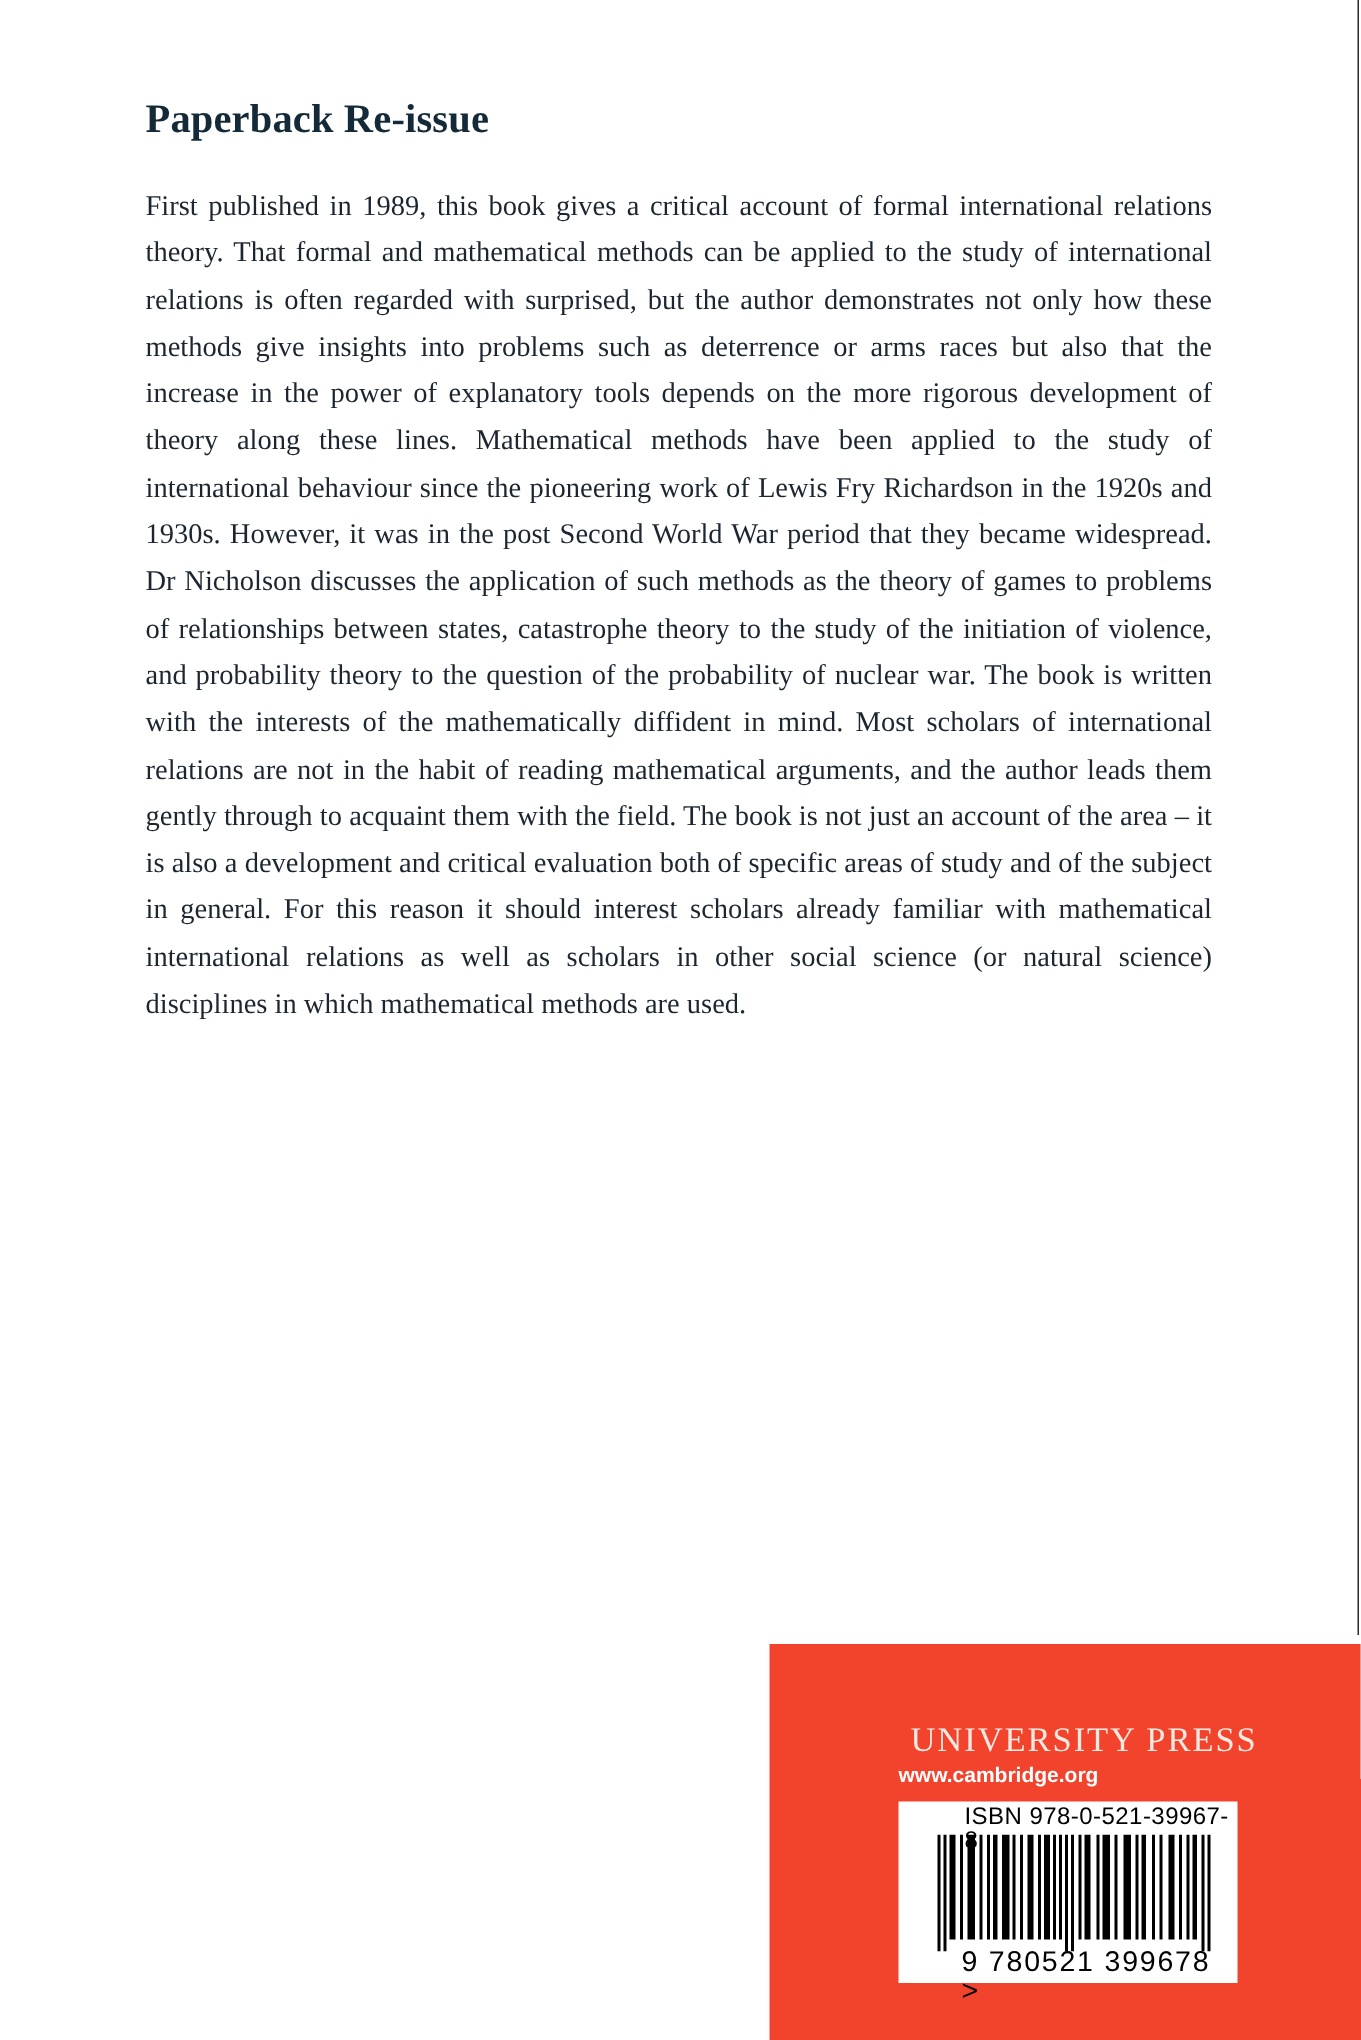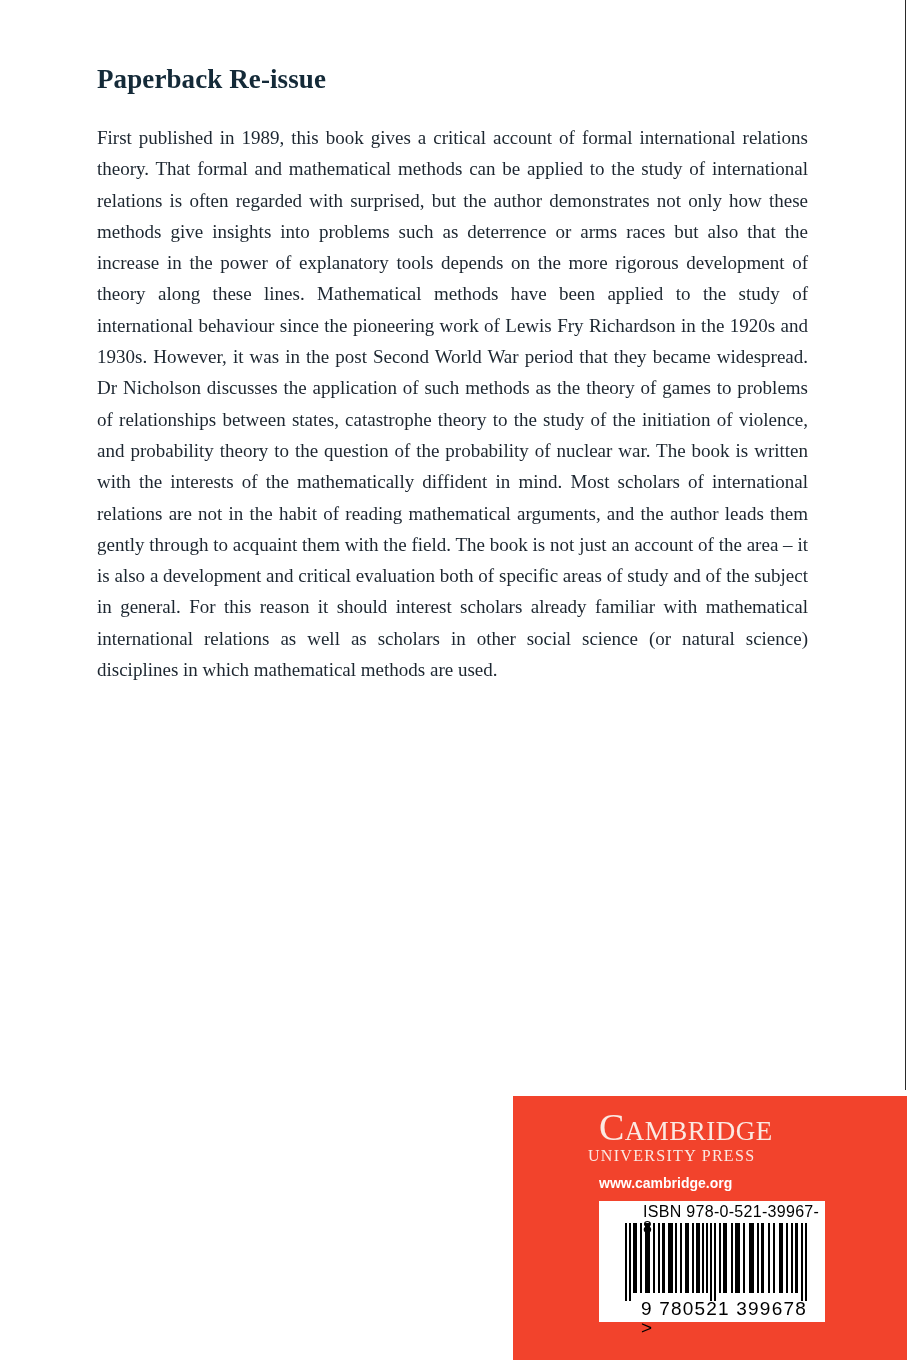--- a/index.html
+++ b/index.html
@@ -19,22 +19,22 @@
     .publisher-block {
       position: absolute; left: 513px; top: 1096px; width: 394px; height: 264px;
       background: #f2432c;
     }
     .pub-name {
       position: absolute; left: 86px; top: 12px; color: #fbe9e2;
       font-family: "Liberation Serif", "DejaVu Serif", serif; font-size: 38px; letter-spacing: 0.5px;
       font-variant: small-caps; line-height: 1;
     }
     .pub-sub {
-      position: absolute; left: 75px; top: 52px; color: #fbe9e2;
-      font-family: "Liberation Serif", "DejaVu Serif", serif; font-size: 16px; letter-spacing: 1.3px; line-height: 1;
+      position: absolute; left: 94px; top: 52px; color: #fbe9e2;
+      font-family: "Liberation Serif", "DejaVu Serif", serif; font-size: 23px; letter-spacing: 1.3px; line-height: 1;
     }
     .pub-url {
       position: absolute; left: 86px; top: 80px; color: #ffffff;
       font-family: Liberation Sans, sans-serif; font-size: 14px; font-weight: bold; line-height: 1;
     }
     .barcode-box {
       position: absolute; left: 86px; top: 105px; width: 226px; height: 121px; background: #ffffff;
     }
     .isbn-text {
       position: absolute; left: 4px; top: 3px; font-family: "Liberation Sans", "DejaVu Sans", sans-serif;
@@ -49,21 +49,20 @@
 </head>
 <body>
 
 <div class="edge-line"></div>
 
 <h1 class="heading">Paperback Re-issue</h1>
 
 <p class="body-text">First published in 1989, this book gives a critical account of formal international relations theory. That formal and mathematical methods can be applied to the study of international relations is often regarded with surprised, but the author demonstrates not only how these methods give insights into problems such as deterrence or arms races but also that the increase in the power of explanatory tools depends on the more rigorous development of theory along these lines. Mathematical methods have been applied to the study of international behaviour since the pioneering work of Lewis Fry Richardson in the 1920s and 1930s. However, it was in the post Second World War period that they became widespread. Dr Nicholson discusses the application of such methods as the theory of games to problems of relationships between states, catastrophe theory to the study of the initiation of violence, and probability theory to the question of the probability of nuclear war. The book is written with the interests of the mathematically diffident in mind. Most scholars of international relations are not in the habit of reading mathematical arguments, and the author leads them gently through to acquaint them with the field. The book is not just an account of the area – it is also a development and critical evaluation both of specific areas of study and of the subject in general. For this reason it should interest scholars already familiar with mathematical international relations as well as scholars in other social science (or natural science) disciplines in which mathematical methods are used.</p>
 
 <div class="publisher-block">
-  <div class="pub-name">Cambridge</div>
   <div class="pub-sub">UNIVERSITY PRESS</div>
   <div class="pub-url">www.cambridge.org</div>
 
   <div class="barcode-box">
     <div class="isbn-text">ISBN 978-0-521-39967-8</div>
     <svg class="bars" viewBox="0 0 218 78" preserveAspectRatio="none">
       <g fill="#000">
         <rect x="22" y="0" width="2" height="78"></rect>
           <rect x="26" y="0" width="2" height="78"></rect>
         <rect x="30" y="0" width="4" height="70"></rect>

